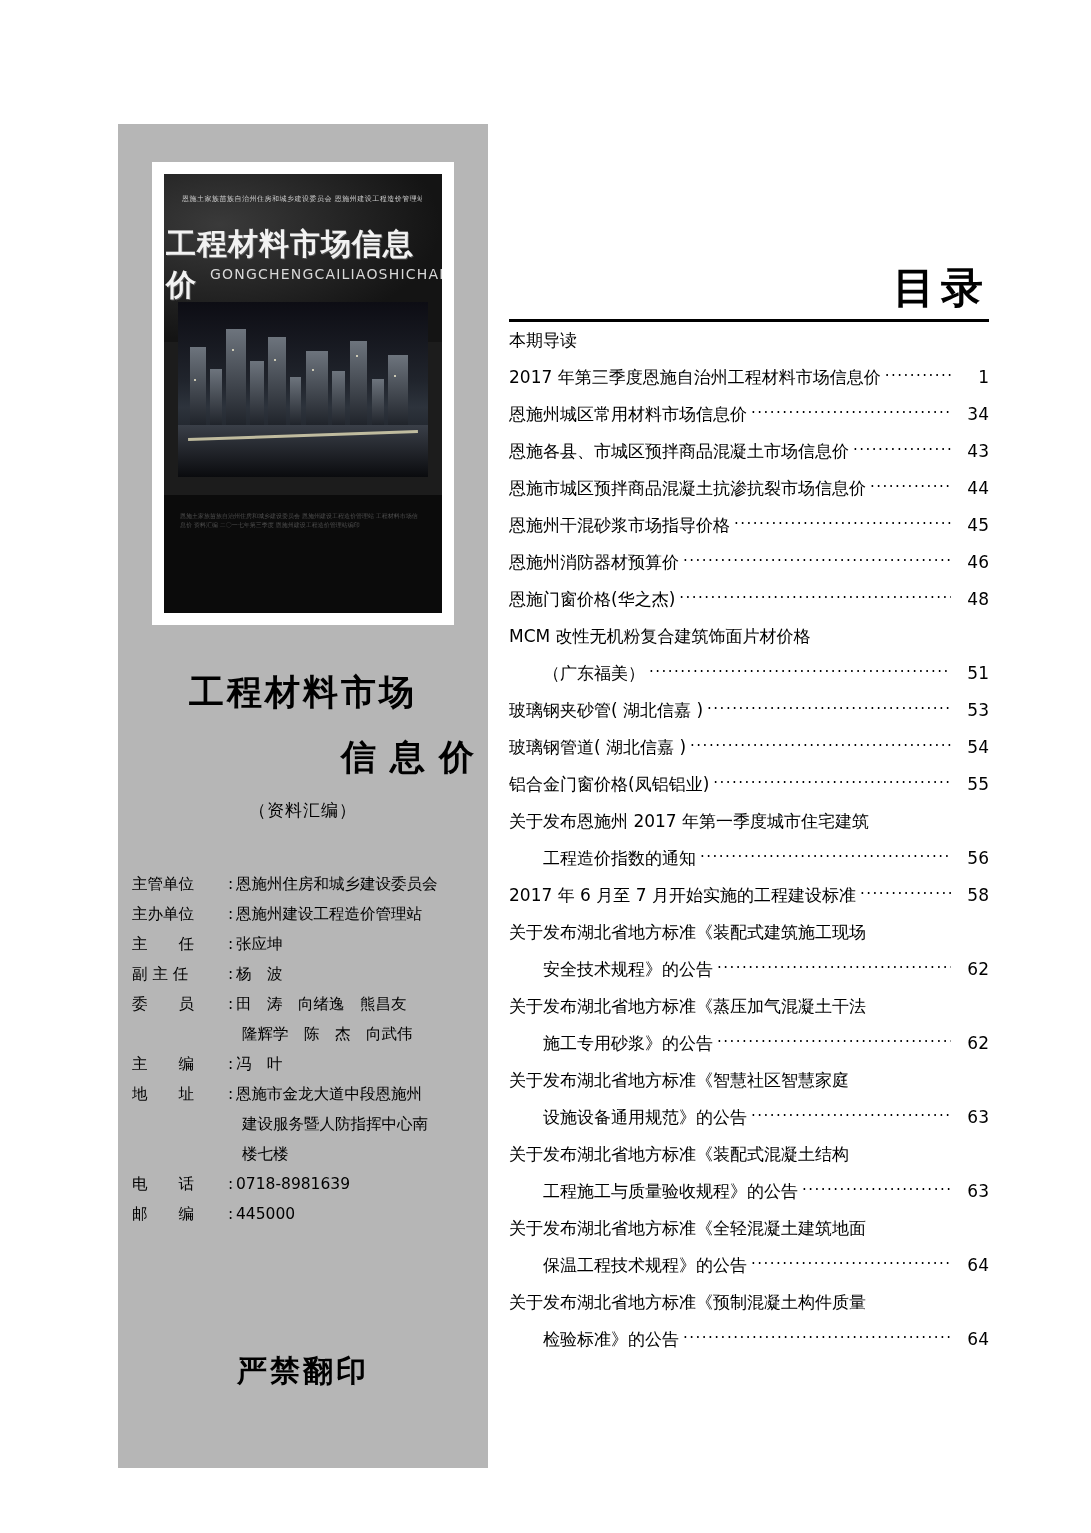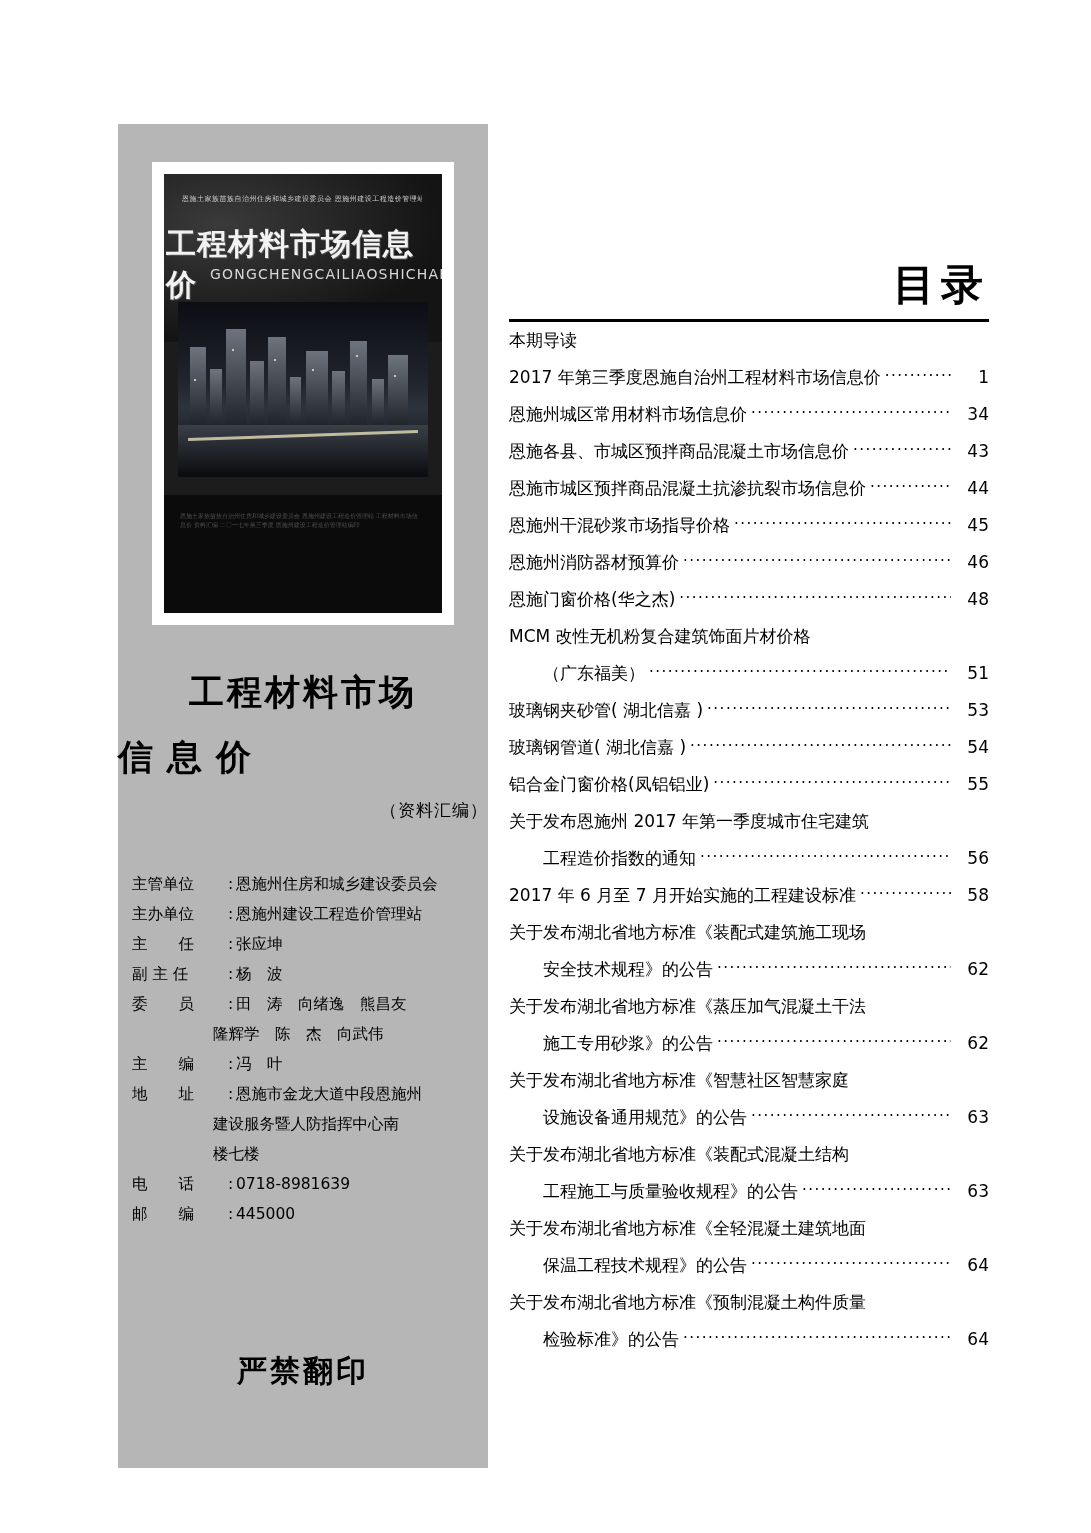--- a/index.html
+++ b/index.html
@@ -148,32 +148,32 @@
     font-size: 35px;
     font-weight: bold;
     letter-spacing: 3px;
     font-family: Liberation Sans, sans-serif;
   }
   #cover-main-title-2 {
     position: absolute;
     left: 0;
     top: 610px;
     width: 100%;
-    text-align: left;
+    text-align: right;
     font-size: 35px;
     font-weight: bold;
     letter-spacing: 14px;
     font-family: "DejaVu Serif", "Liberation Serif", serif;
   }
   #cover-subtitle {
     position: absolute;
     left: 0;
     top: 675px;
     width: 100%;
-    text-align: right;
+    text-align: center;
     font-size: 17px;
     letter-spacing: 1px;
   }
 
   #cover-info {
     position: absolute;
     left: 14px;
     top: 745px;
     width: 345px;
     font-size: 15.5px;
@@ -186,21 +186,21 @@
   }
   .info-label {
     width: 96px;
     flex: 0 0 96px;
     display: flex;
     justify-content: space-between;
   }
   .info-colon { width: 8px; flex: 0 0 8px; }
   .info-value { flex: 1 1 auto; }
   .info-cont {
-    margin-left: 57px;
+    margin-left: 86px;
     padding-left: 24px;
   }
 
   #cover-warning {
     position: absolute;
     left: 0;
     bottom: 76px;
     width: 100%;
     text-align: center;
     font-size: 30px;
@@ -214,21 +214,21 @@
     position: absolute;
     left: 509px;
     top: 265px;
     width: 480px;
   }
   #toc-title {
     text-align: right;
     font-size: 42px;
     font-weight: bold;
     letter-spacing: 6px;
-    font-family: Liberation Mono, monospace;
+    font-family: Liberation Sans, sans-serif;
     line-height: 1.1;
   }
   #toc-rule {
     margin-top: 8px;
     border-top: 3px solid #000;
     width: 100%;
   }
   #toc-list {
   }
   .toc-entry {

